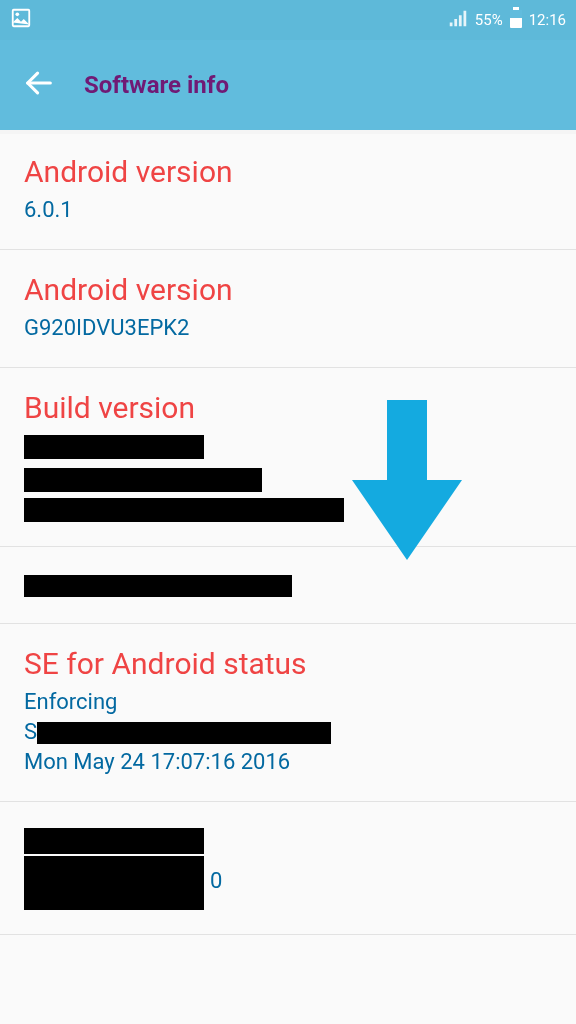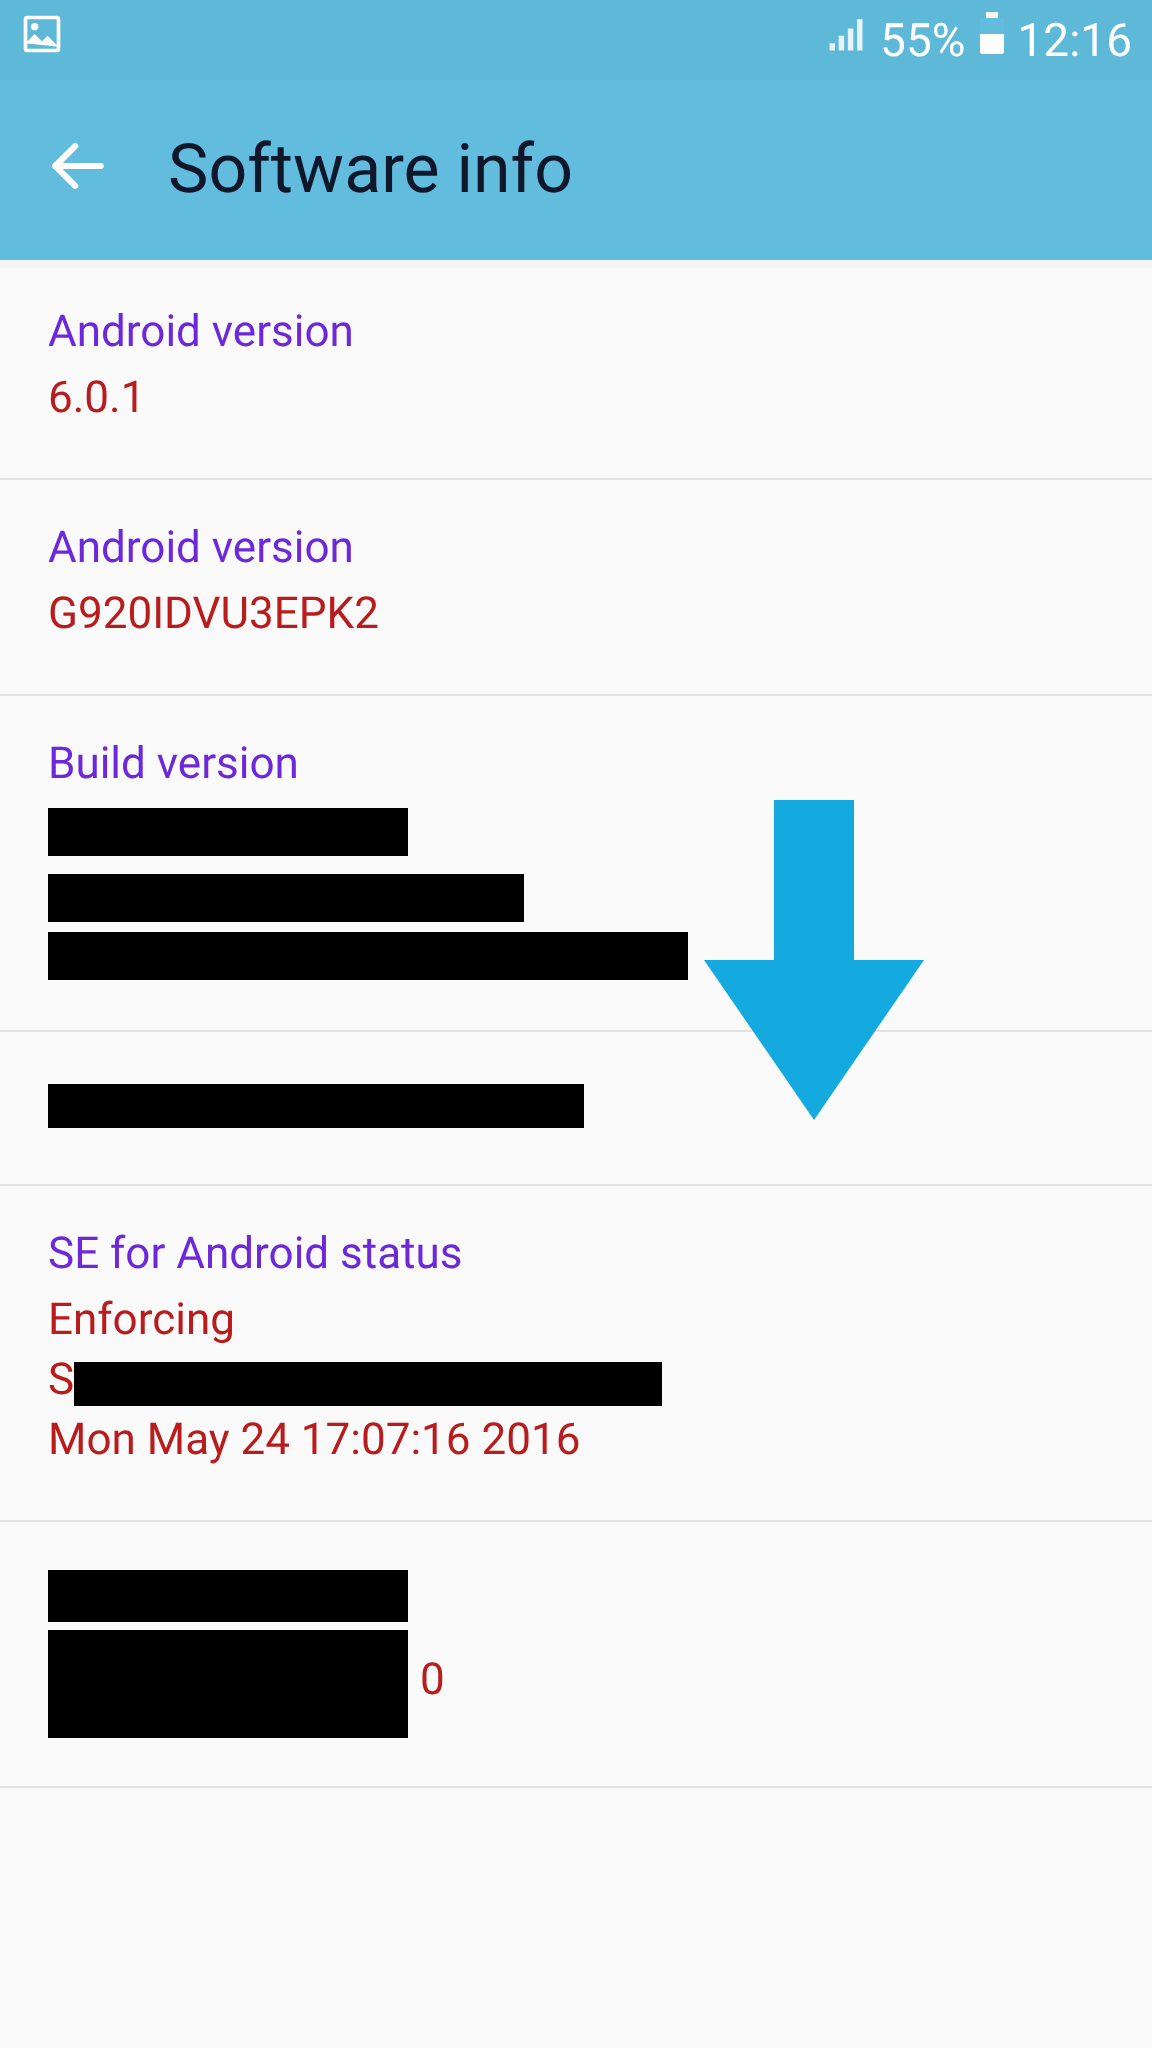--- a/index.html
+++ b/index.html
@@ -4,42 +4,42 @@
 <style>
   * { margin: 0; padding: 0; box-sizing: border-box; }
   html, body { width: 576px; height: 1024px; font-family: Roboto, "Helvetica Neue", Arial, sans-serif; background: #fafafa; overflow: hidden; }
   .status-bar {
     height: 40px;
     background: #5eb9d9;
     display: flex;
     justify-content: space-between;
     padding: 0 10px;
     color: #fff;
-    font-size: 23px;
+    font-size: 15px;
   }
   .status-left { display: flex; align-items: center; gap: 8px; }
   .status-right { display: flex; align-items: center; gap: 6px; font-weight: 400; }
   .app-bar {
     height: 90px;
     background: #61bcdd;
     display: flex;
     align-items: center;
     padding: 0 22px;
     gap: 28px;
     box-shadow: 0 4px 0 rgba(0,0,0,0.02);
   }
-  .app-title { color: #0f172a; font-size: 34px; font-weight: 400; }
+  .app-title { color: #701a75; font-size: 24px; font-weight: 700; }
   .content { padding-top: 2px; }
   .row {
     padding: 22px 24px 24px 24px;
     border-bottom: 1px solid #e2e2e2;
     position: relative;
   }
-  .row-title { font-size: 22px; color: #6d28d9; font-weight: 400; margin-bottom: 6px; }
-  .row-val   { font-size: 22px; color: #b91c1c; line-height: 30px; }
+  .row-title { font-size: 30px; color: #ef4444; font-weight: 400; margin-bottom: 6px; }
+  .row-val   { font-size: 22px; color: #0369a1; line-height: 30px; }
   .redact { display: inline-block; background: #000; height: 24px; vertical-align: middle; }
   .arrow-wrap {
     position: absolute;
     left: 352px;
     top: 400px;
     width: 110px;
     height: 160px;
     pointer-events: none;
   }
 </style>

